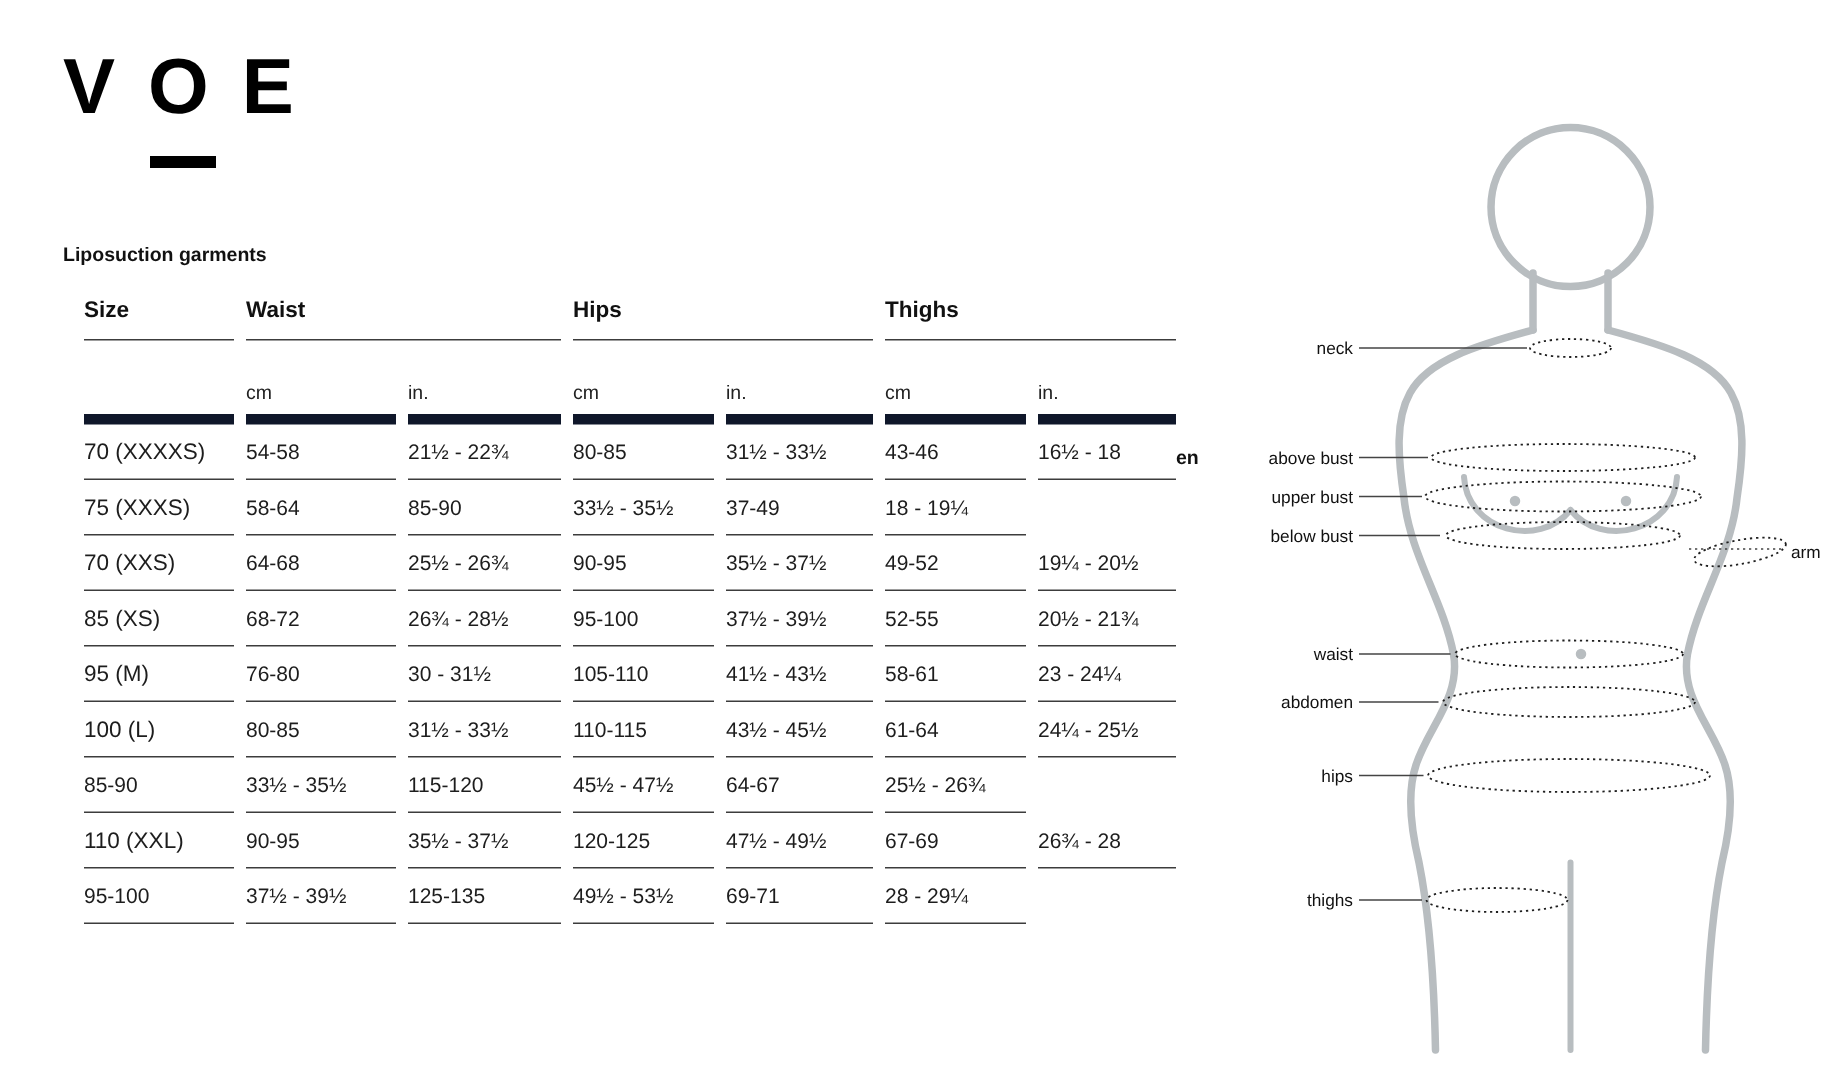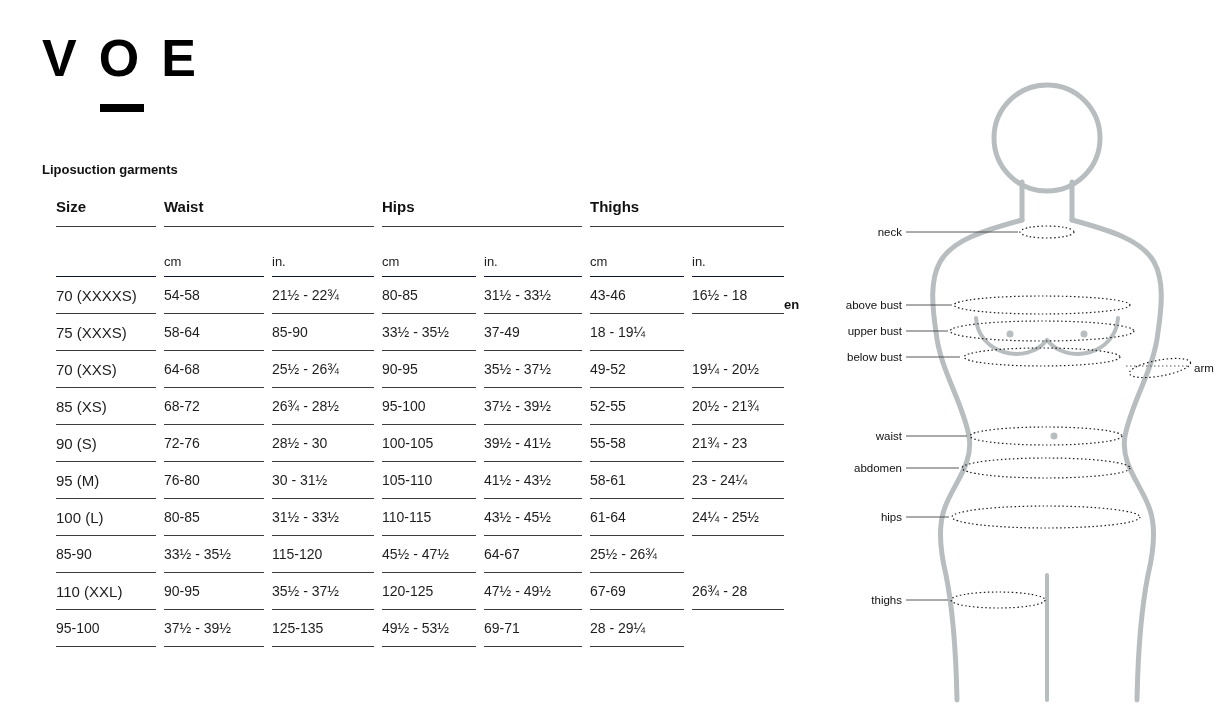--- a/index.html
+++ b/index.html
@@ -18,21 +18,21 @@
   
   .lang { position:absolute; left:784px; top:297px; font-size:13px; font-weight:600; color:#111; }
 
   
   .size-table { position:absolute; left:56px; top:198px; }
   .t-row { display:grid; grid-template-columns:100px 100px 102px 94px 98px 94px 92px; column-gap:8px; }
   .cell { min-width:0; }
   .t-head .cell { font-weight:bold; font-size:15px; color:#111; padding-bottom:11px;
                   border-bottom:1px solid #3c3c3c; }
   .span2 { grid-column: span 2; }
-  .t-sub .cell { font-size:13px; color:#222; padding:27px 0 7px; border-bottom:1px solid #0f172a; }
+  .t-sub .cell { font-size:13px; color:#222; padding:27px 0 7px; border-bottom:7px solid #0f172a; }
   .t-data .cell { height:37px; display:flex; align-items:center; font-size:14px; color:#1d1d1d;
                   border-bottom:1px solid #3c3c3c; }
   .t-data .size-col { font-weight:normal; font-size:15px; }
 
   
   .figure-svg { position:absolute; left:830px; top:70px; }
   .figure-svg text { font-family:"Liberation Sans","DejaVu Sans",sans-serif; font-size:11.5px; fill:#111; }
 </style>
 </head>
 <body>
@@ -99,29 +99,20 @@
     <div class="t-row t-data">
       <div class="cell size-col">85 (XS)</div>
       <div class="cell">68-72</div>
       <div class="cell">26¾ - 28½</div>
       <div class="cell">95-100</div>
       <div class="cell">37½ - 39½</div>
       <div class="cell">52-55</div>
       <div class="cell">20½ - 21¾</div>
     </div>
 
-    <div class="t-row t-data">
-      <div class="cell size-col">90 (S)</div>
-      <div class="cell">72-76</div>
-      <div class="cell">28½ - 30</div>
-      <div class="cell">100-105</div>
-      <div class="cell">39½ - 41½</div>
-      <div class="cell">55-58</div>
-      <div class="cell">21¾ - 23</div>
-    </div>
 
     <div class="t-row t-data">
       <div class="cell size-col">95 (M)</div>
       <div class="cell">76-80</div>
       <div class="cell">30 - 31½</div>
       <div class="cell">105-110</div>
       <div class="cell">41½ - 43½</div>
       <div class="cell">58-61</div>
       <div class="cell">23 - 24¼</div>
     </div>

